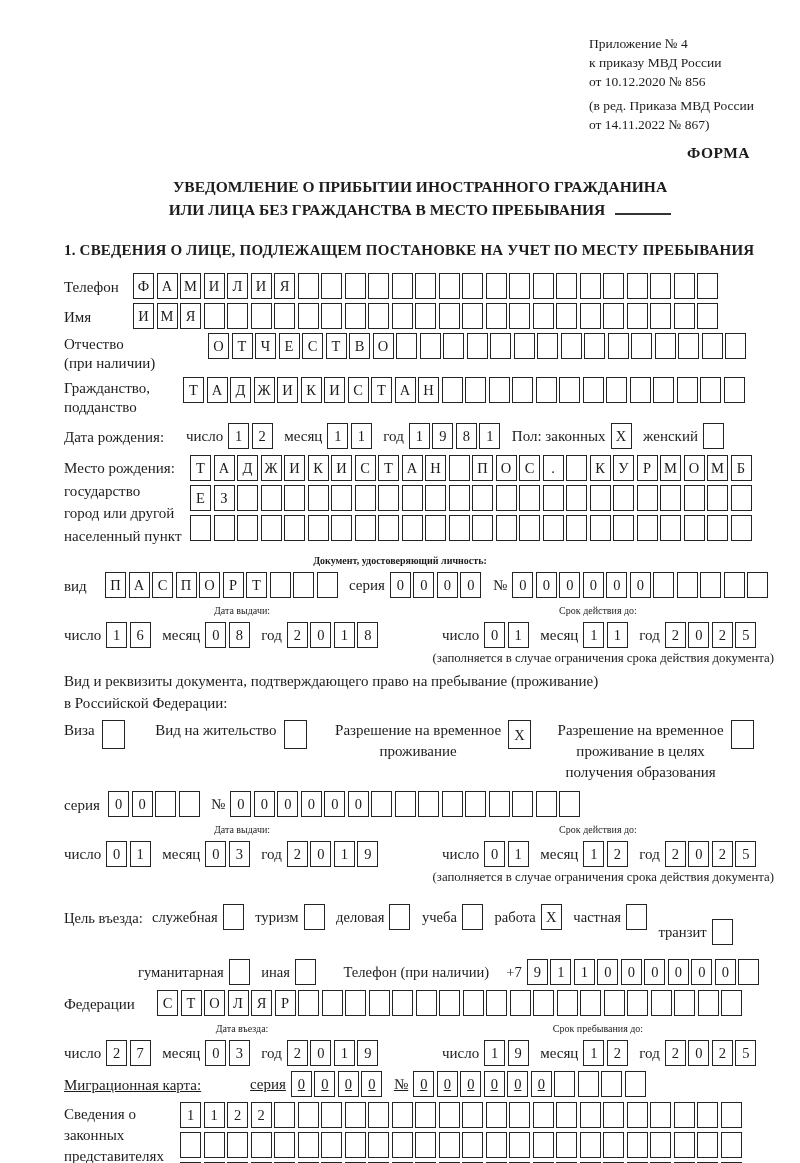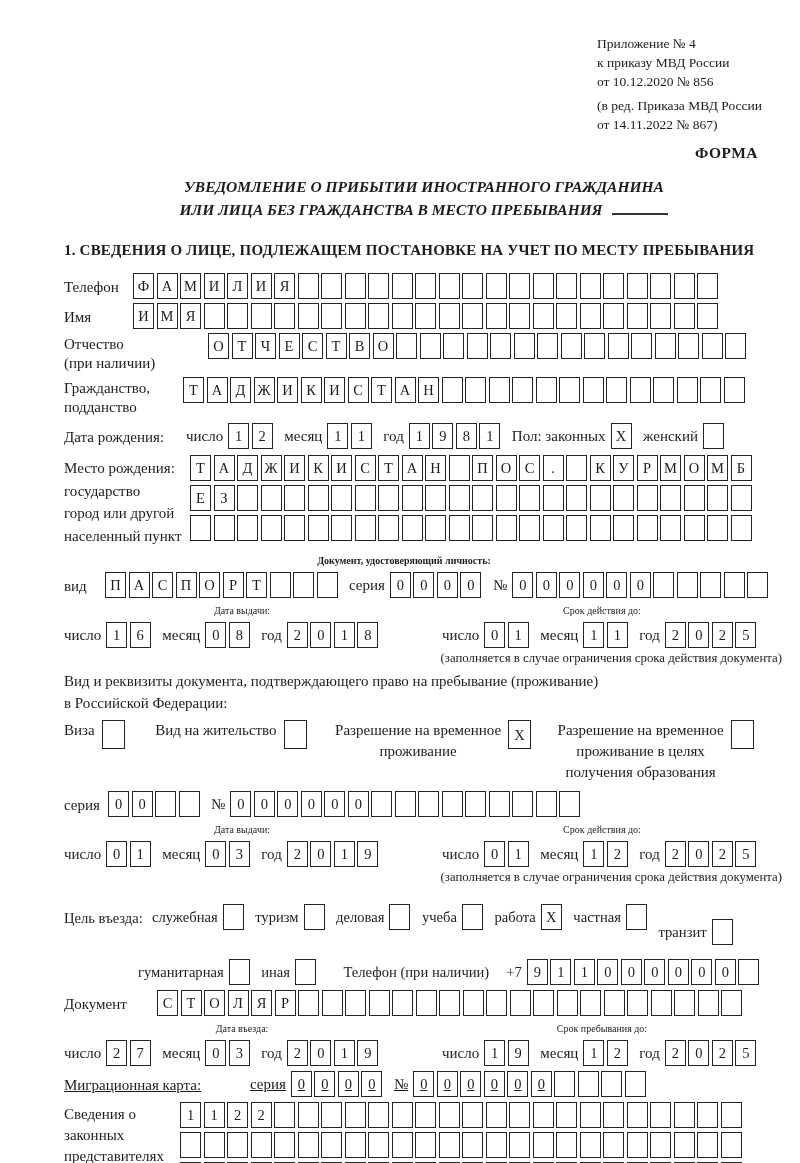--- a/index.html
+++ b/index.html
@@ -1,25 +1,25 @@
 <!DOCTYPE html>
 <html><head>
 <meta charset="utf-8">
 <style>
   html,body{margin:0;padding:0;background:#888;}
   .page{
     width:800px;height:1163px;margin:0 auto;background:#ffffff;color:#1c1c1c;
     font-family:"Liberation Serif","DejaVu Serif",serif;font-size:15px;
-    box-sizing:border-box;padding:34px 16px 0 64px;overflow:hidden;position:relative;
+    box-sizing:border-box;padding:34px 24px 0 64px;overflow:hidden;position:relative;
   }
   
   .hdr{width:175px;margin-left:auto;margin-right:12px;font-size:13.5px;line-height:19px;}
   .hdr .sub{margin-top:5px;}
   .forma{text-align:right;padding-right:26px;font-weight:bold;font-size:15.5px;margin-top:10px;letter-spacing:.5px;}
-  .title{text-align:center;font-weight:bold;font-size:15.5px;line-height:23px;margin-top:13px;font-style:italic;}
+  .title{text-align:center;font-weight:bold;font-size:15.5px;line-height:23px;margin-top:13px;}
   .blank-line{display:inline-block;width:56px;border-bottom:2px solid #333;margin-left:10px;vertical-align:baseline;}
   .sec-head{font-weight:bold;font-size:15px;margin-top:21px;letter-spacing:.2px;}
 
   
   .frow{display:flex;align-items:center;white-space:nowrap;margin-bottom:4px;}
   .frow.top{align-items:flex-start;}
   .flabel{flex:none;line-height:19px;margin-top:2px;}
   .w69{width:69px;} .w144{width:144px;} .w119{width:119px;} .w126{width:126px;}
   .w41{width:41px;} .w93{width:93px;} .w115{width:113px;} .w190{width:186px;}
   .w116{width:116px;}
@@ -596,21 +596,21 @@
         <span class="cell">0</span>
         <span class="cell">0</span>
         <span class="cell">0</span>
         <span class="cell">0</span>
         <span class="cell">0</span>
         <span class="cell"></span>
       </span>
   </div>
 
   <div class="frow" style="margin-top:5px;">
-    <span class="flabel w93">Документ</span>
+    <span class="flabel w93">Федерации</span>
     <span class="cells">
         <span class="cell">С</span>
         <span class="cell">Т</span>
         <span class="cell">О</span>
         <span class="cell">Л</span>
         <span class="cell">Я</span>
         <span class="cell">Р</span>
         <span class="cell"></span>
         <span class="cell"></span>
         <span class="cell"></span>

